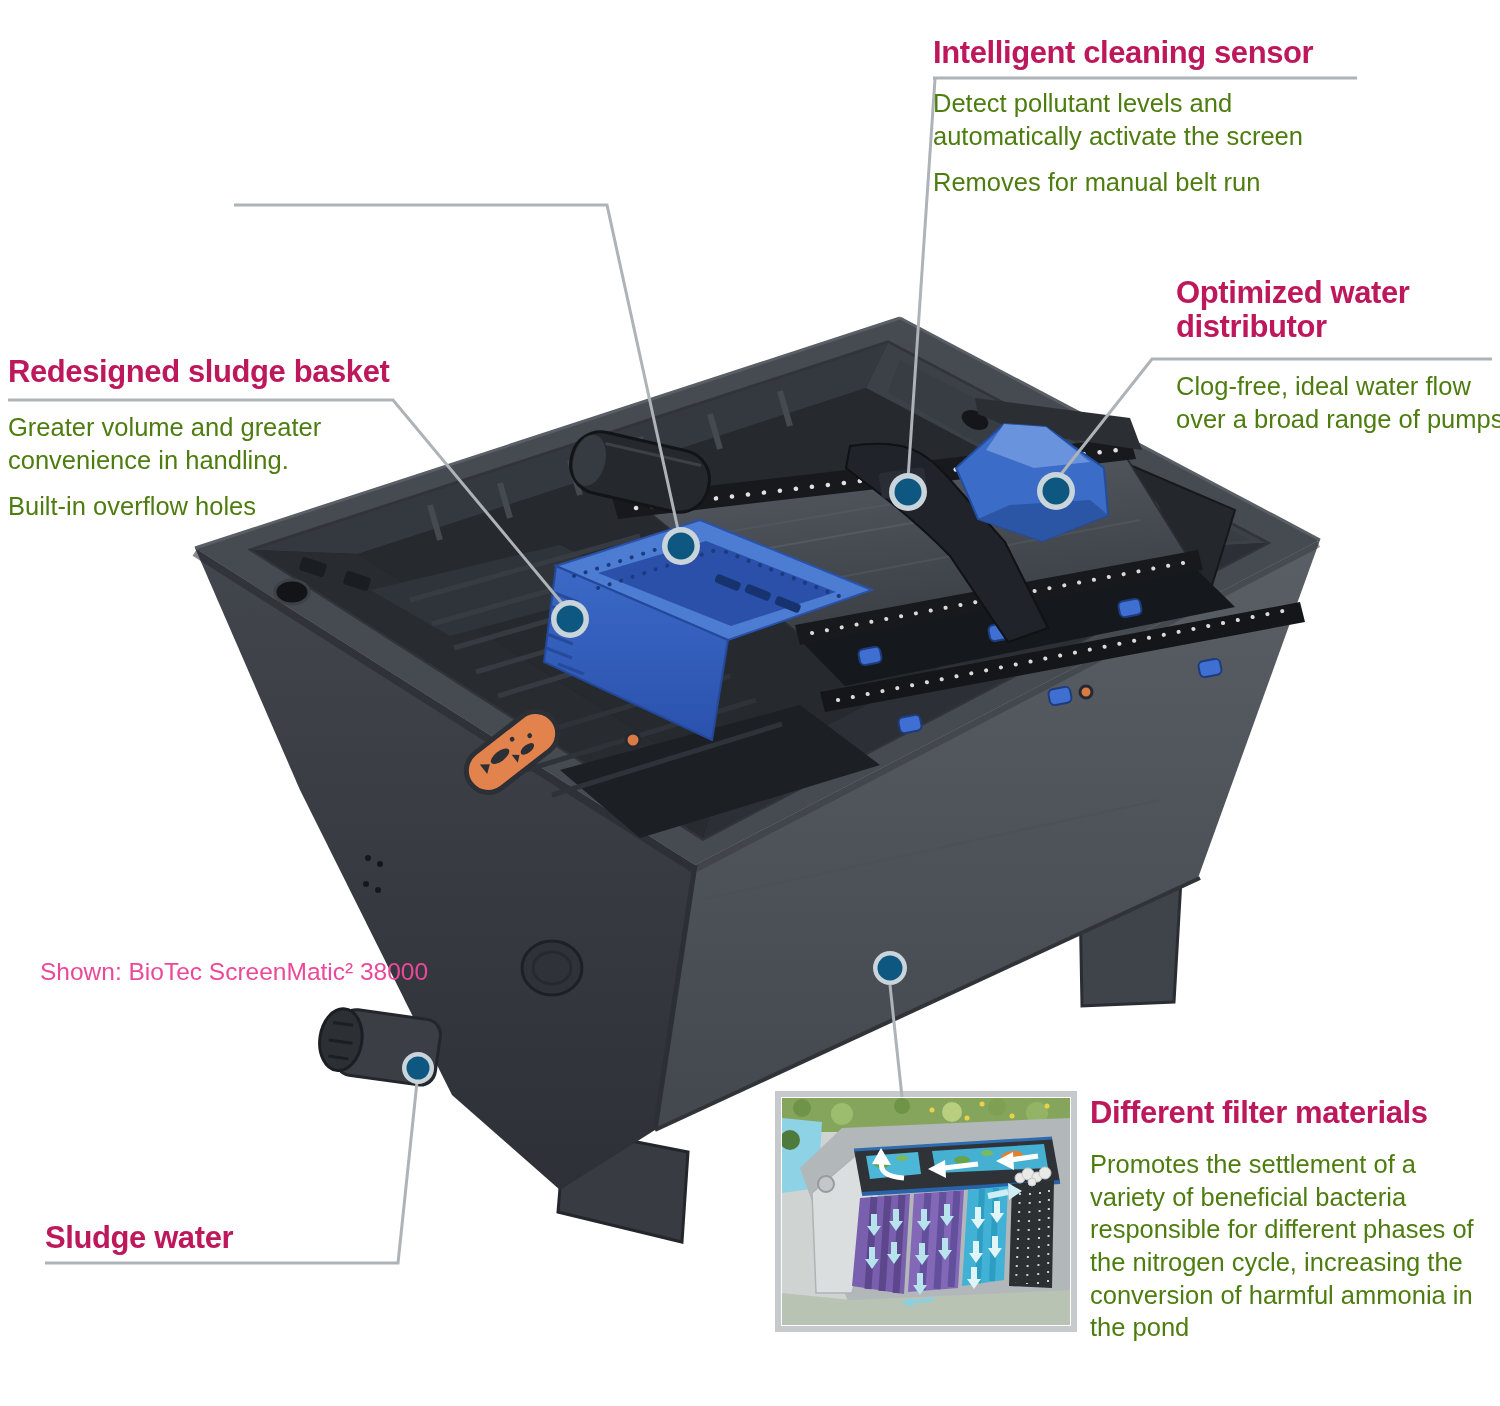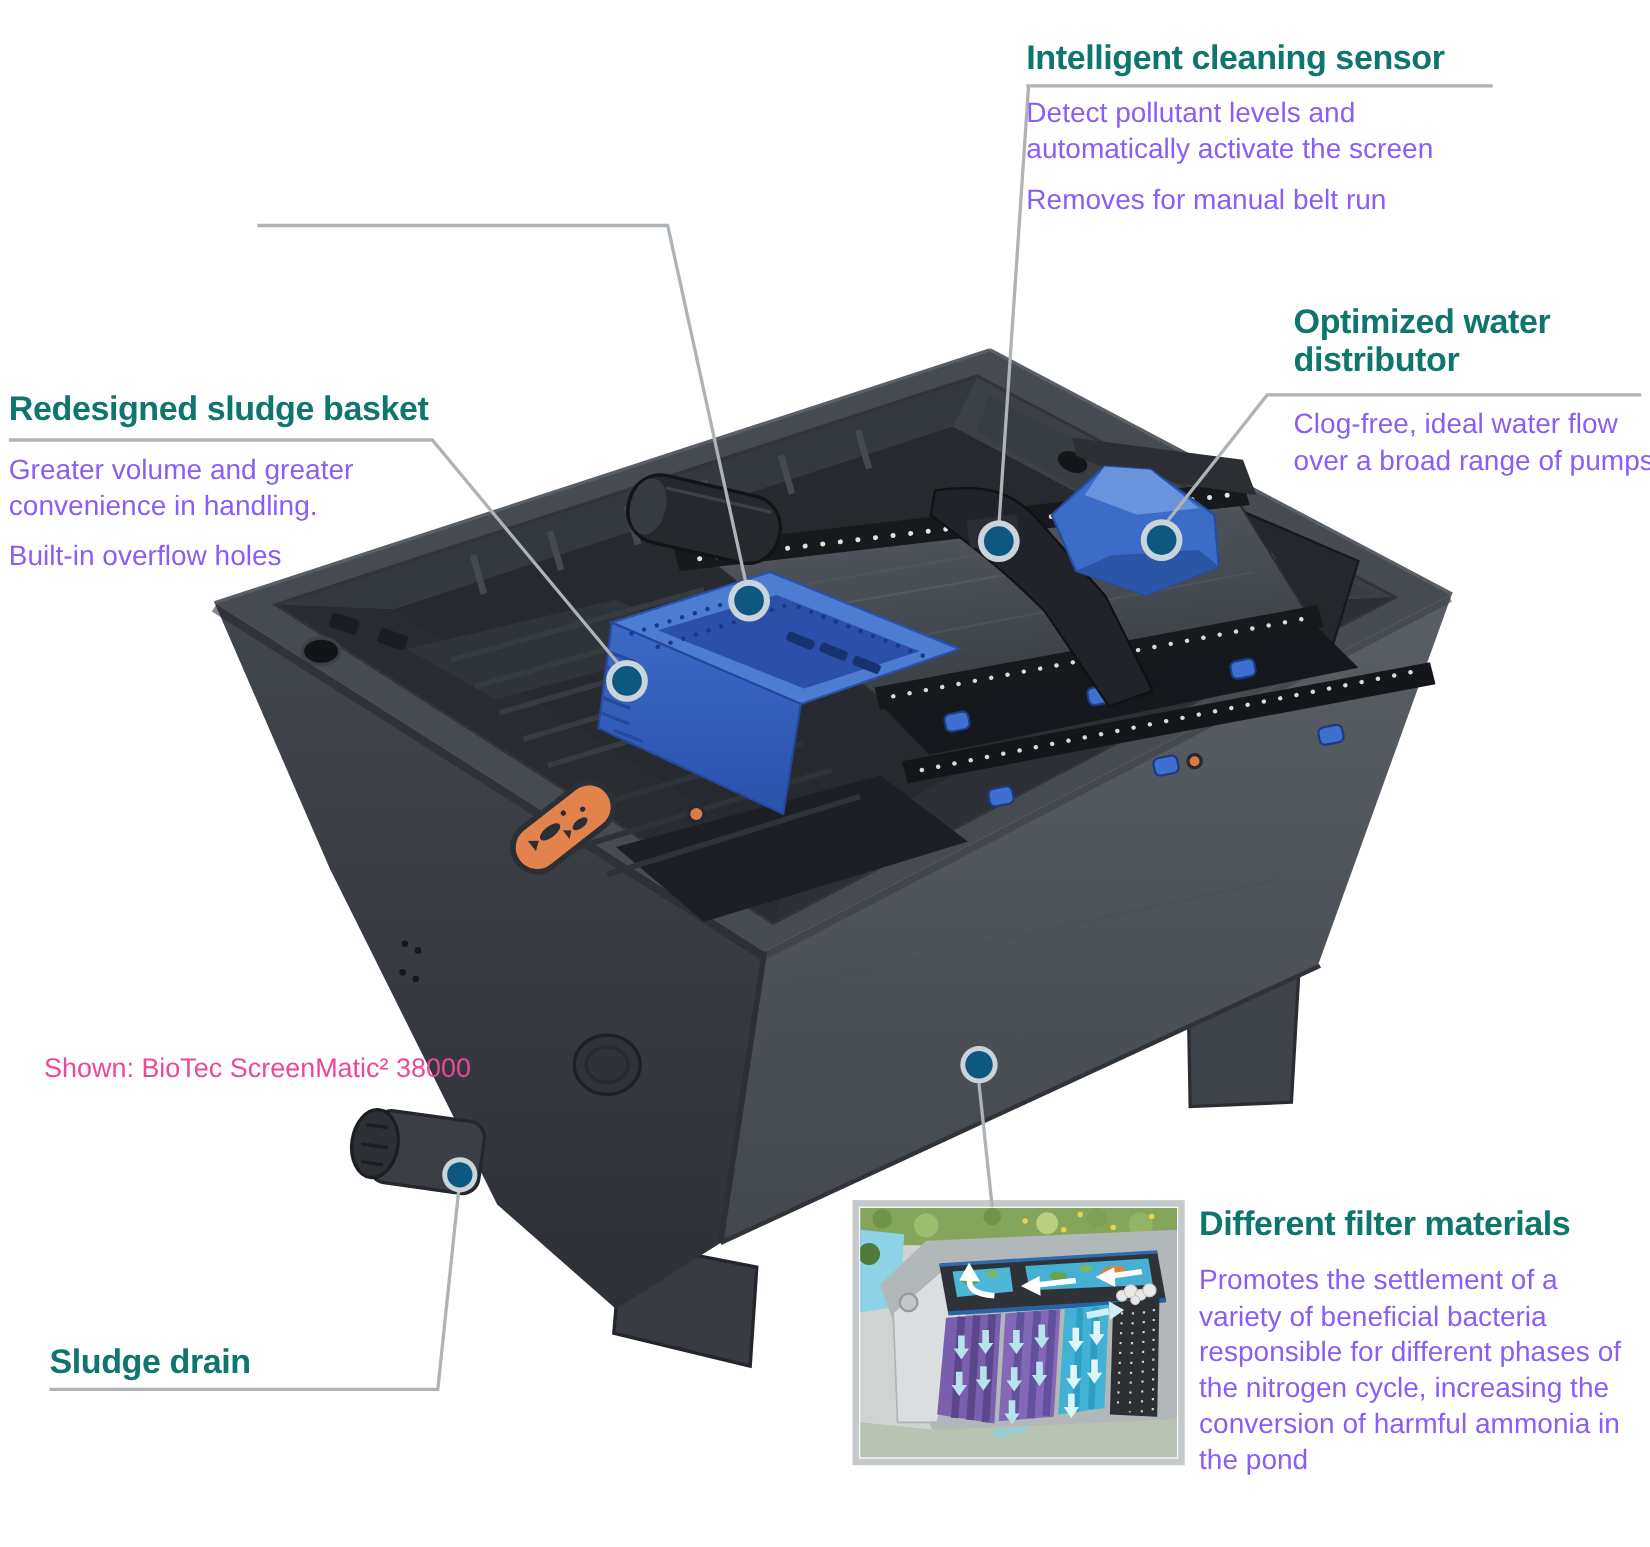--- a/index.html
+++ b/index.html
@@ -1,22 +1,22 @@
 <!DOCTYPE html>
 <html><head>
 <meta charset="utf-8">
 <style>
   html,body{margin:0;padding:0;background:#fff;}
   .stage{position:relative;width:1500px;height:1406px;background:#ffffff;overflow:hidden;
          font-family:"Liberation Sans", sans-serif;}
   .scene{position:absolute;left:0;top:0;width:1500px;height:1406px;}
   .callout{position:absolute;}
-  .callout h2{margin:0;font-size:31px;line-height:1.1;font-weight:700;color:#0f766e;
+  .callout h2{margin:0;font-size:31px;line-height:1.1;font-weight:700;color:#be185d;
               letter-spacing:-0.4px;white-space:pre-line;}
-  .callout p{margin:14px 0 0;font-size:25.5px;line-height:1.28;color:#8b5cf6;white-space:pre-line;}
+  .callout p{margin:14px 0 0;font-size:25.5px;line-height:1.28;color:#4d7c0f;white-space:pre-line;}
   #co-sensor{left:933px;top:36px;width:460px;}
   #co-sensor p:first-of-type{margin-top:17px;}
   #co-lip{left:236px;top:163px;width:430px;}
   #co-lip p:first-of-type{margin-top:17px;}
   #co-dist{left:1176px;top:276px;width:330px;}
   #co-dist p:first-of-type{margin-top:26px;}
   #co-basket{left:8px;top:355px;width:430px;}
   #co-basket p:first-of-type{margin-top:22px;}
   #co-drain{left:45px;top:1221px;width:400px;}
   #co-drain p:first-of-type{margin-top:24px;}
@@ -365,21 +365,21 @@
   </div>
 
   <div class="callout" id="co-basket">
     <h2>Redesigned sludge basket</h2>
     <p>Greater volume and greater
 convenience in handling.</p>
     <p>Built-in overflow holes</p>
   </div>
 
   <div class="callout" id="co-drain">
-    <h2>Sludge drain</h2>
+    <h2>Sludge water</h2>
   </div>
 
   <div class="callout" id="co-filter">
     <h2>Different filter materials</h2>
     <p>Promotes the settlement of a
 variety of beneficial bacteria
 responsible for different phases of
 the nitrogen cycle, increasing the
 conversion of harmful ammonia in
 the pond</p>

